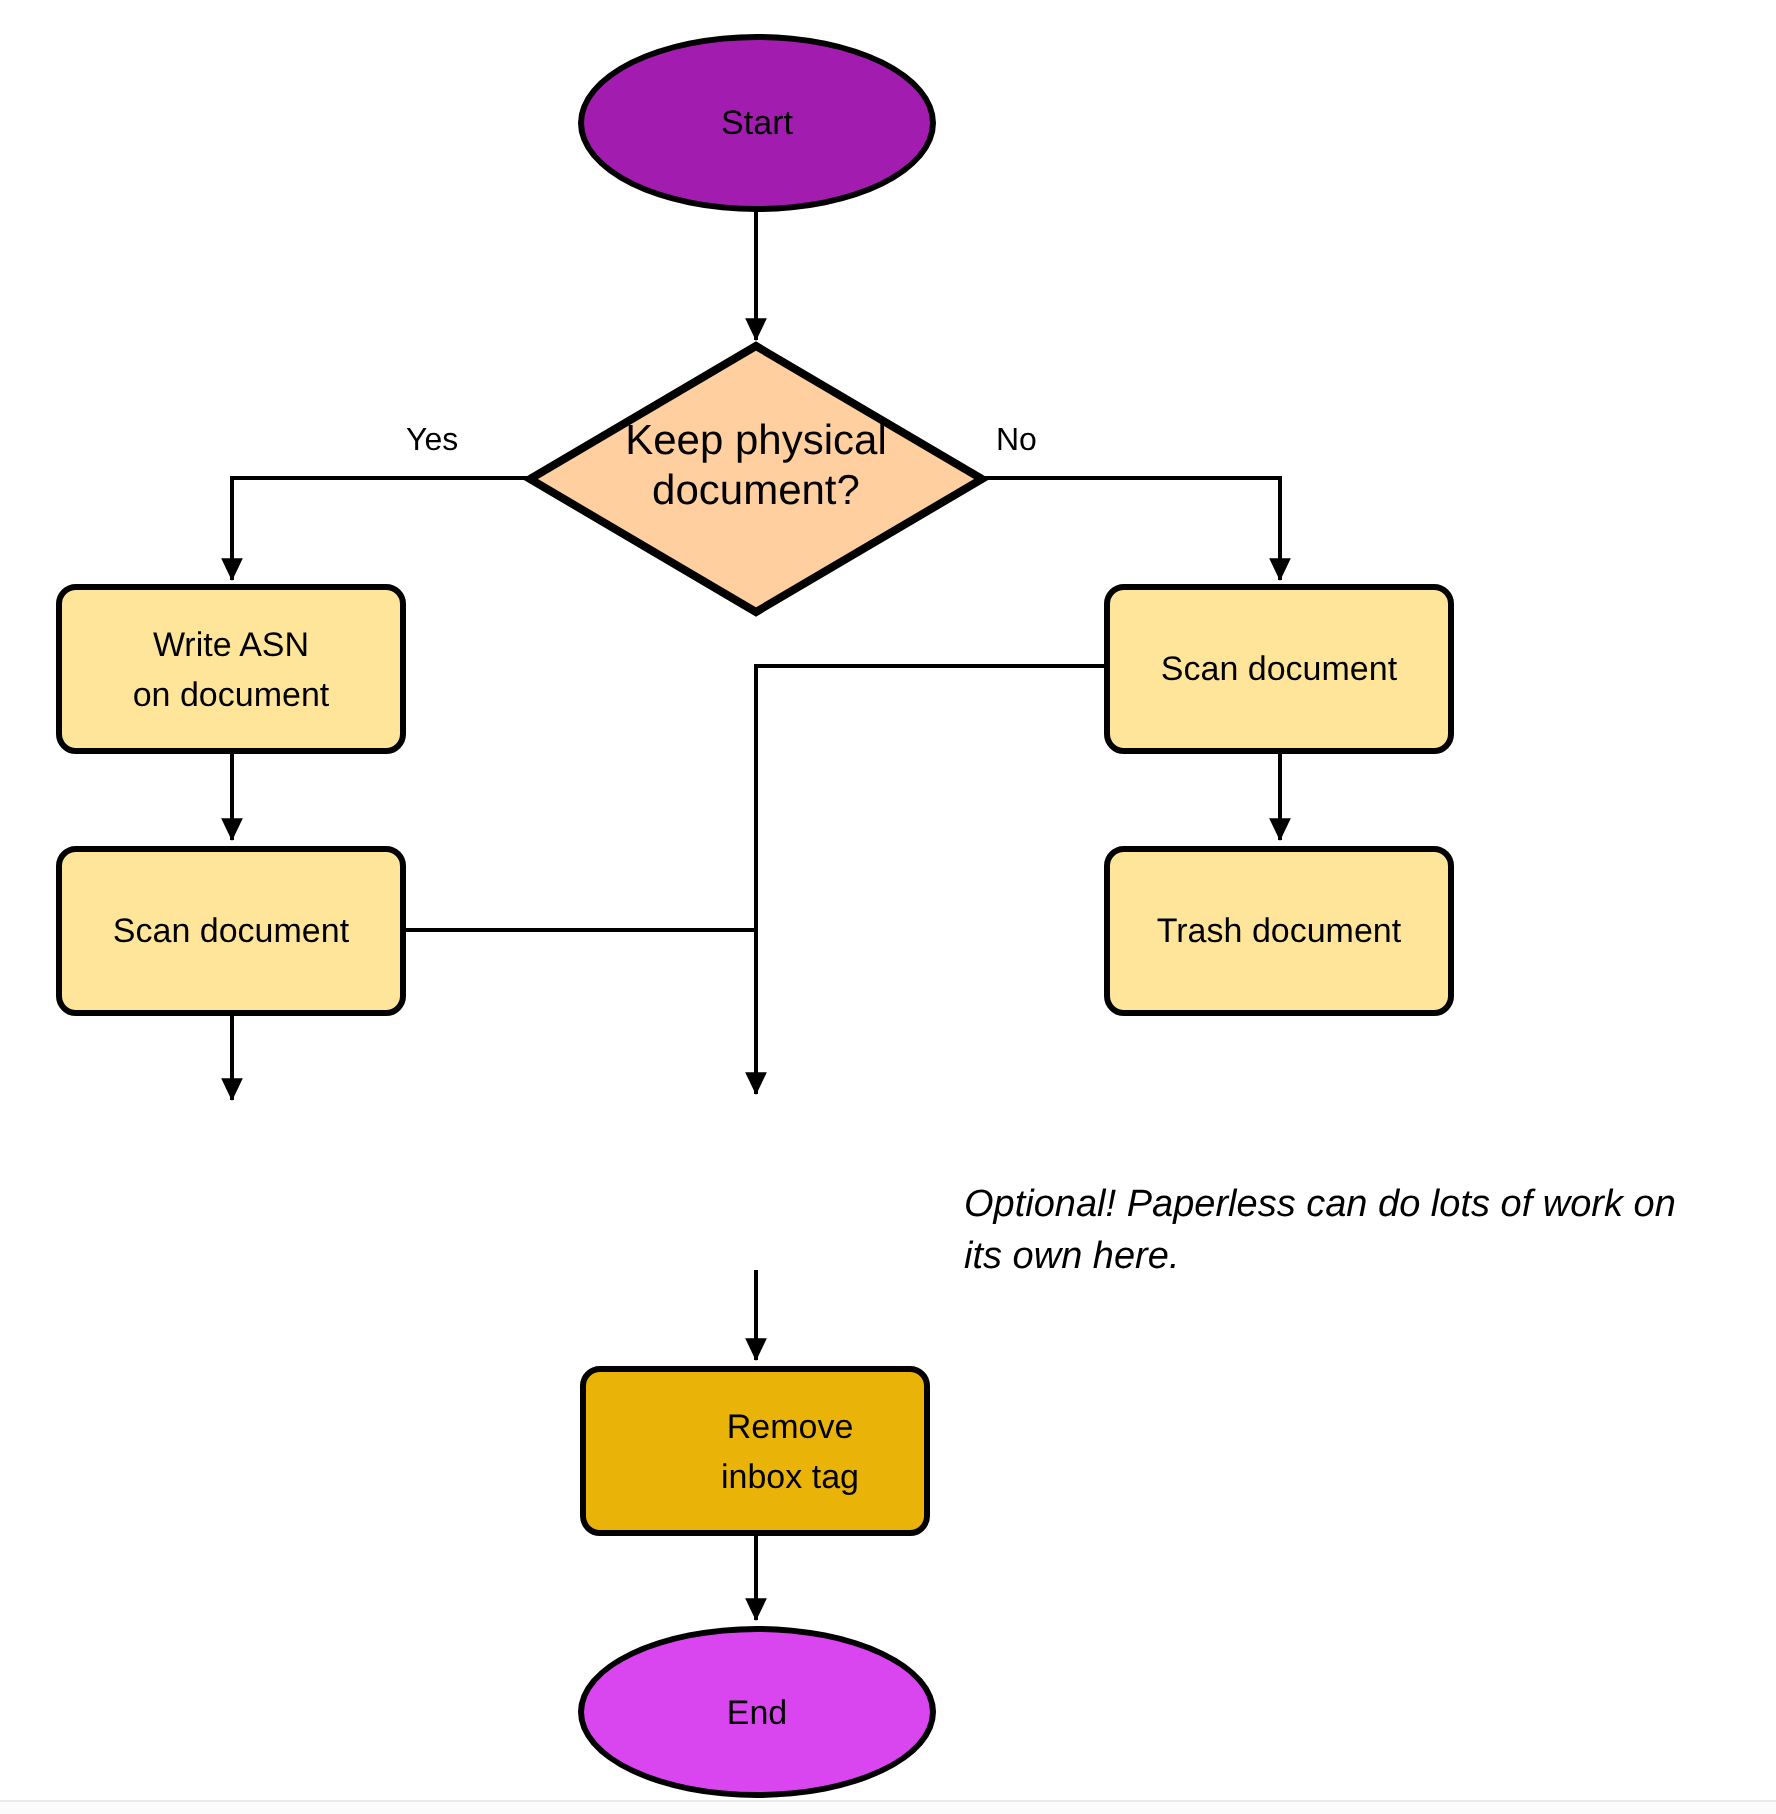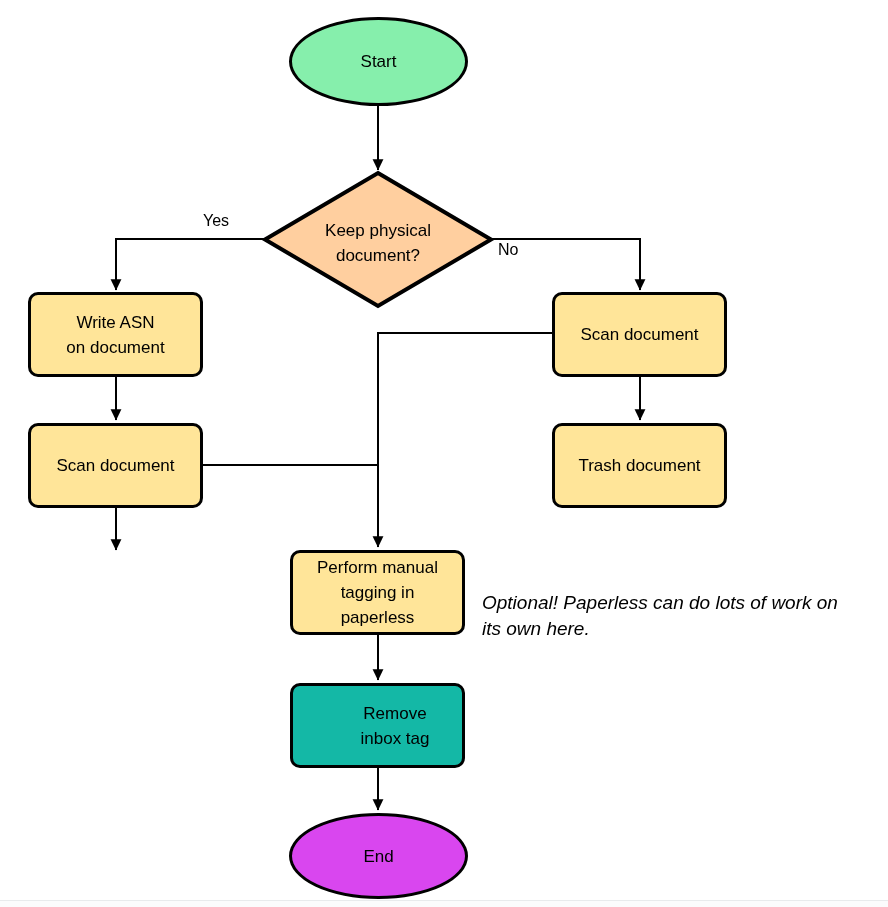--- a/index.html
+++ b/index.html
@@ -31,24 +31,24 @@
     border: 3px solid #000000;
     border-radius: 10px;
   }
   .terminator {
     background: #f8cecc;
     border-radius: 50%;
   }
   .decision-label {
     position: absolute;
     display: flex;
-    align-items: center;
+    align-items: flex-start;
     justify-content: center;
     text-align: center;
-    font-size: 17px;
+    font-size: 21px;
     line-height: 25px;
     white-space: pre-line;
   }
   .edge-label {
     position: absolute;
     font-size: 16px;
     line-height: 20px;
   }
   .note {
     position: absolute;
@@ -86,53 +86,48 @@
       <path d="M 640 377 L 640 420" marker-end="url(#arrow)"></path>
       <path d="M 552 333 L 378 333 L 378 547" marker-end="url(#arrow)"></path>
       <path d="M 203 465 L 378 465"></path>
       <path d="M 378 635 L 378 680" marker-end="url(#arrow)"></path>
       <path d="M 378 768 L 378 810" marker-end="url(#arrow)"></path>
     </g>
 
     <polygon points="378,173 491,239.5 378,306 265,239.5" fill="#ffcf9f" stroke="#000000" stroke-width="4"></polygon>
   </svg>
 
-  <div class="node terminator" style="left: 289px; top: 17px; width: 179px; height: 89px; background: #86efac; border-color: rgb(0, 0, 0); text-align: center;">
+  <div class="node terminator" style="left: 289px; top: 17px; width: 179px; height: 89px; background: #a21caf; border-color: rgb(0, 0, 0); text-align: center;">
     <span>Start</span>
   </div>
 
   <div class="decision-label" style="left:288px; top:208px; width:180px; height:70px;">
     <span>Keep physical
 document?</span>
   </div>
 
   <div class="edge-label" style="left:203px; top:211px; width:52px;">Yes</div>
-  <div class="edge-label" style="left:498px; top:211px; width:44px;margin-top:29px;">No</div>
+  <div class="edge-label" style="left:498px; top:211px; width:44px;">No</div>
 
   <div class="node" style="left: 28px; top: 292px; width: 175px; height: 85px; background: rgb(255, 229, 153); border-color: rgb(0, 0, 0);">
     <span>Write ASN
 on document</span>
   </div>
   <div class="node" style="left: 28px; top: 423px; width: 175px; height: 85px; background: rgb(255, 229, 153); border-color: rgb(0, 0, 0);">
     <span>Scan document</span>
   </div>
 
   <div class="node" style="left: 552px; top: 292px; width: 175px; height: 85px; background: rgb(255, 229, 153); border-color: rgb(0, 0, 0);">
     <span>Scan document</span>
   </div>
   <div class="node" style="left: 552px; top: 423px; width: 175px; height: 85px; background: rgb(255, 229, 153); border-color: rgb(0, 0, 0);">
     <span>Trash document</span>
   </div>
 
-  <div class="node" style="left: 290px; top: 550px; width: 175px; height: 85px; background: rgb(255, 229, 153); border-color: rgb(0, 0, 0);">
-    <span>Perform manual
-tagging in
-paperless</span>
-  </div>
-  <div class="node" style="left: 290px; top: 683px; width: 175px; height: 85px; background: #14b8a6; border-color: rgb(0, 0, 0); padding-left: 35px;">
+  <div class="node" style="left: 290px; top: 683px; width: 175px; height: 85px; background: #eab308; border-color: rgb(0, 0, 0); padding-left: 35px;">
     <span>Remove
 inbox tag</span>
   </div>
 
   <div class="node terminator" style="left: 289px; top: 813px; width: 179px; height: 86px; background: #d946ef; border-color: rgb(0, 0, 0);">
     <span>End</span>
   </div>
 
   <div class="note" style="left:482px; top:590px; width:410px;">Optional! Paperless can do lots of work on
 its own here.</div>

